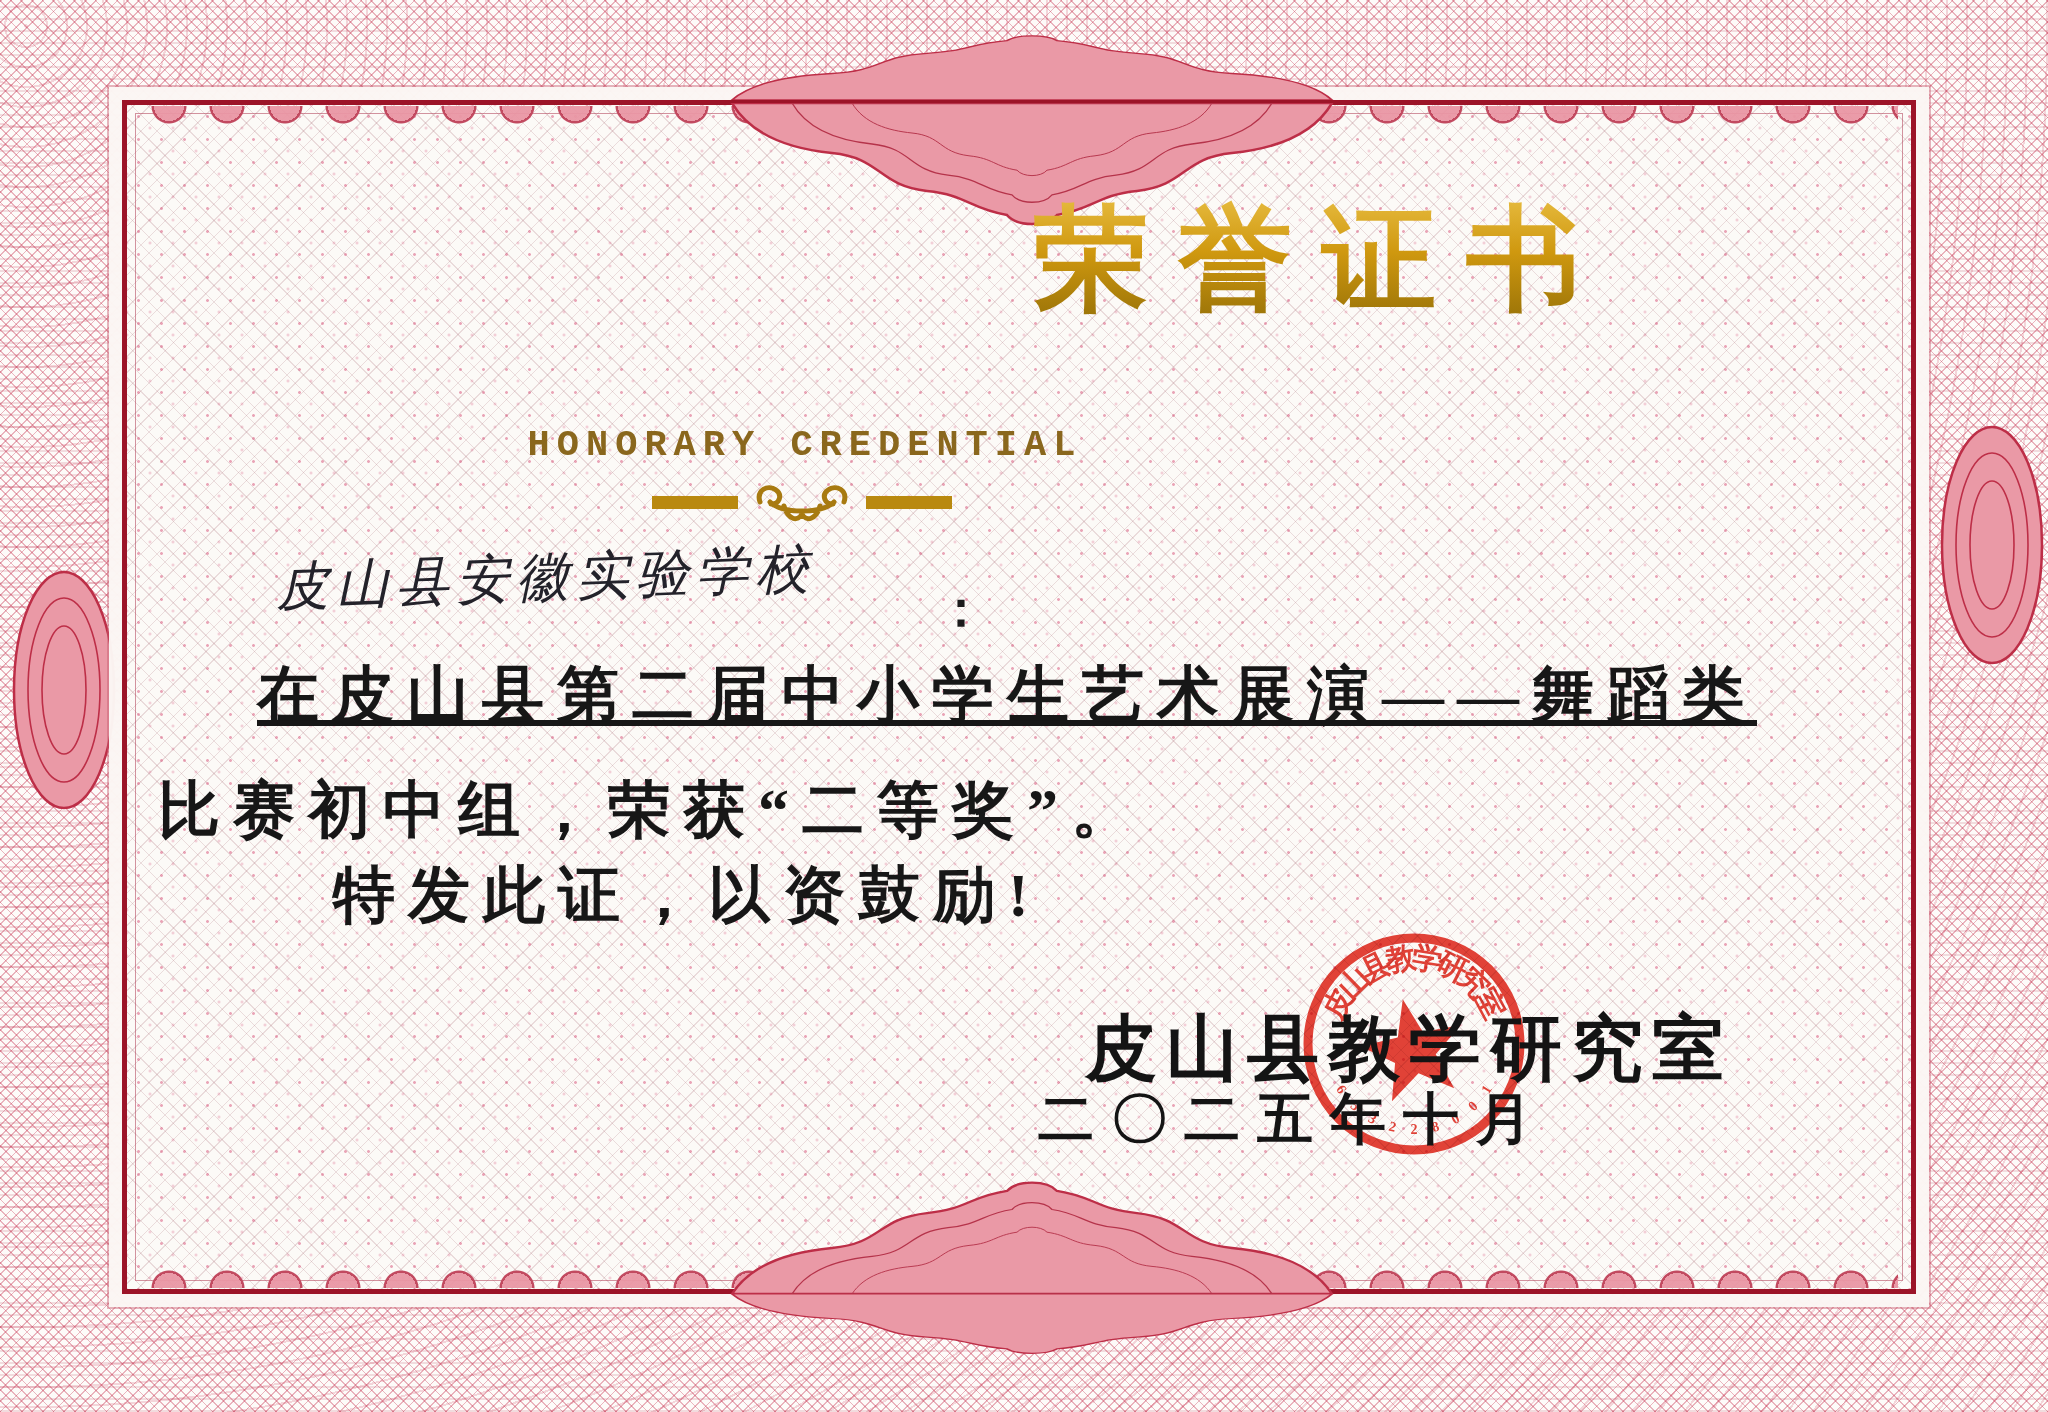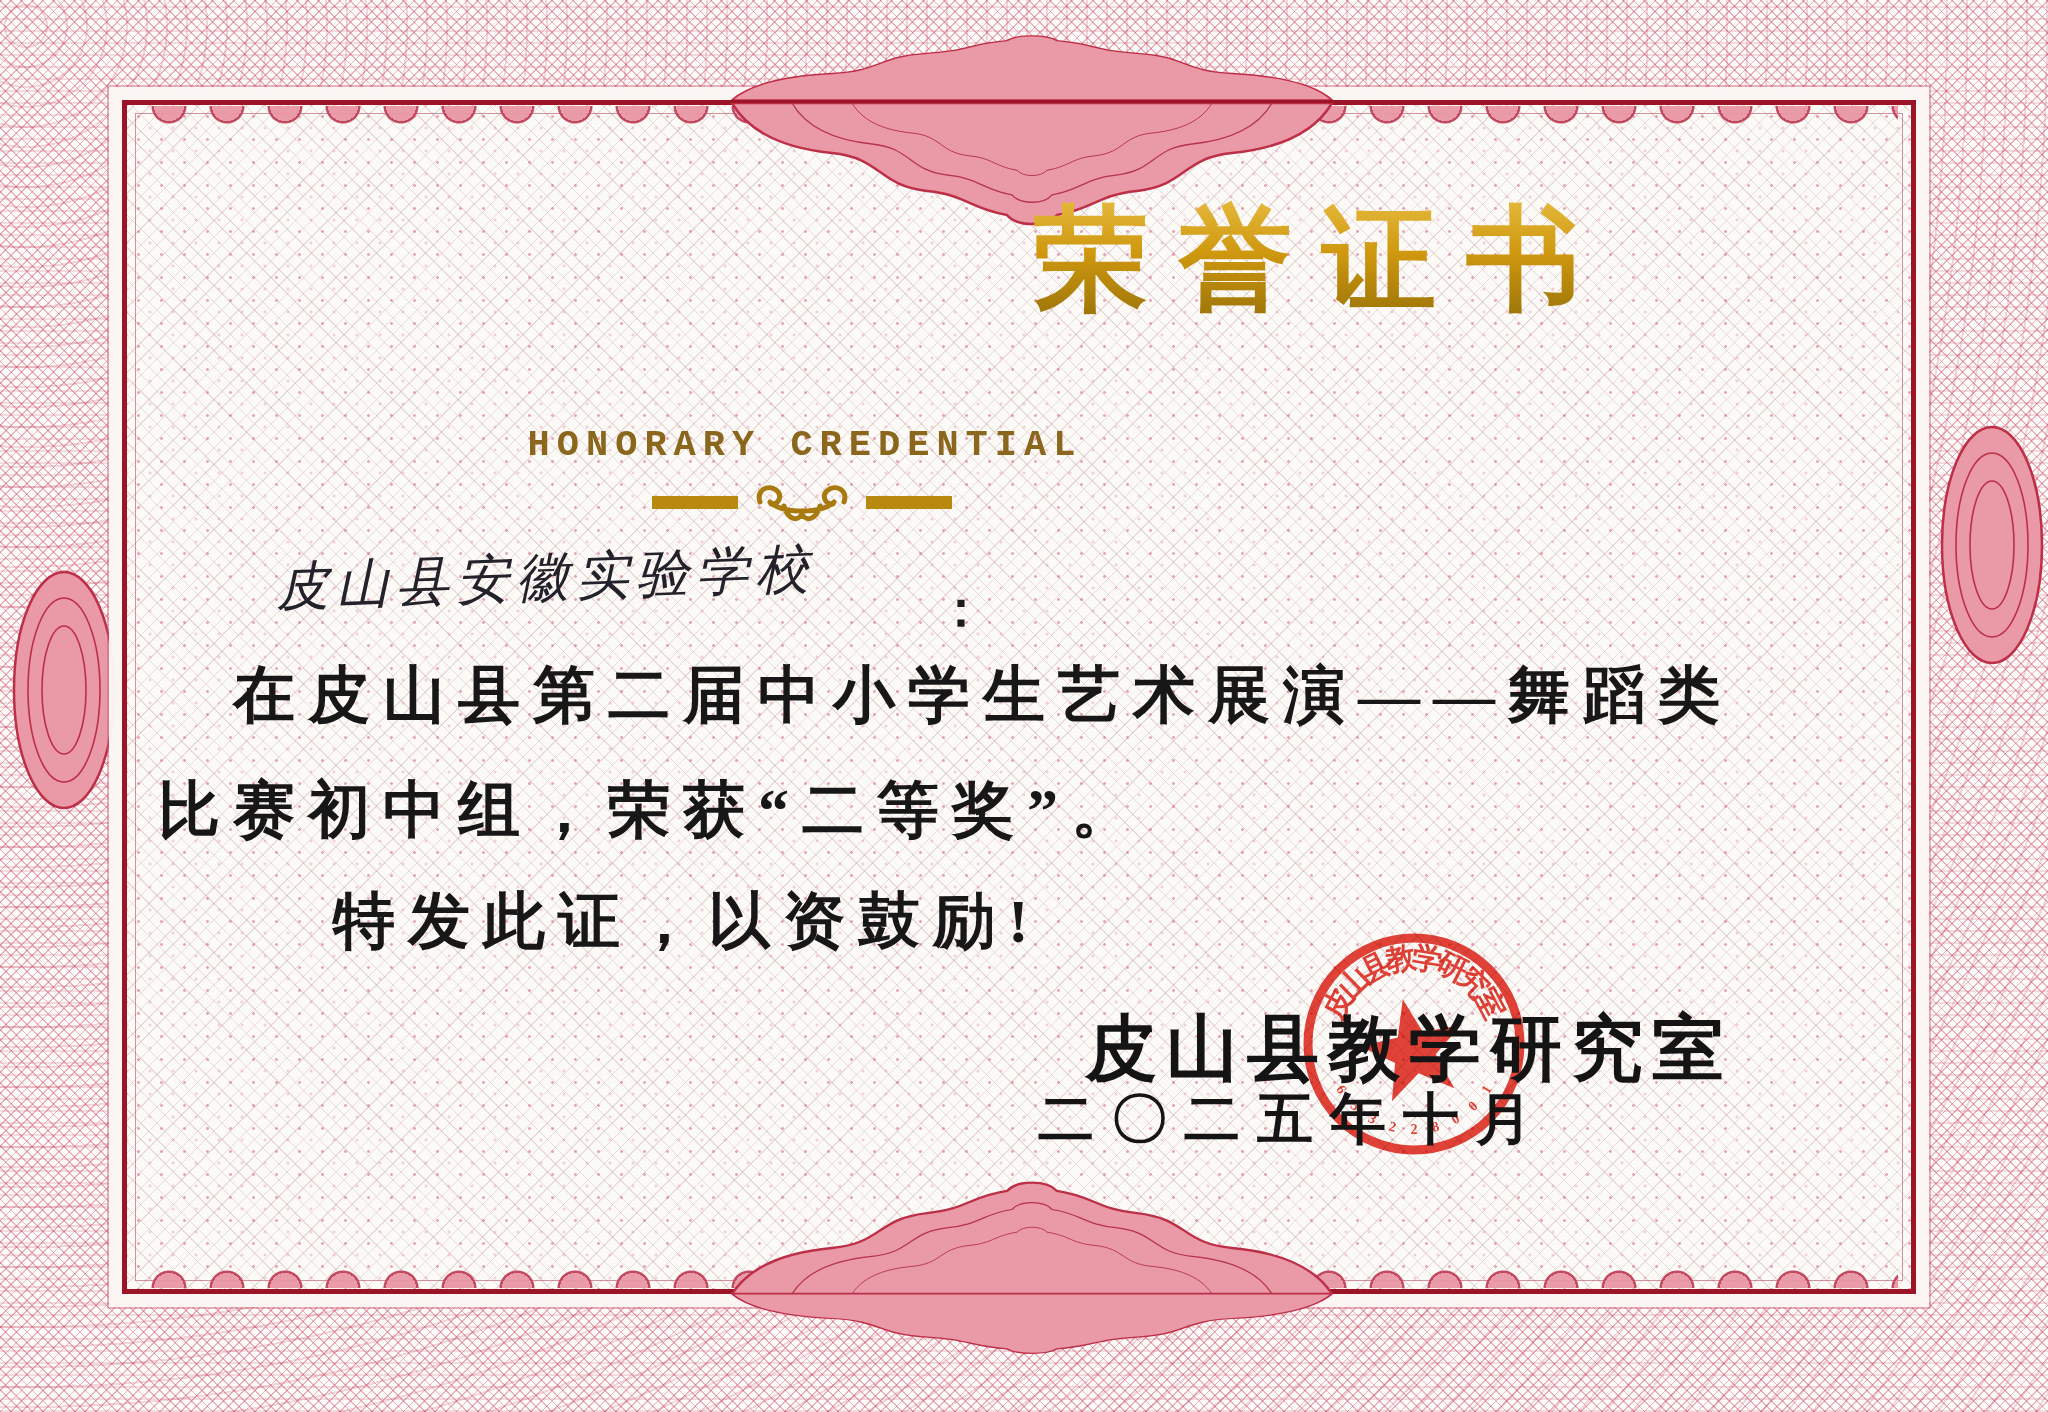--- a/index.html
+++ b/index.html
@@ -71,23 +71,23 @@
   }
   .flourish { position:absolute; left:652px; top:480px; z-index:5; }
 
   .recipient {
     left:276px; top:552px; font-size:53px; letter-spacing:7px; color:#23222a;
     font-style:italic; transform:rotate(-2deg); transform-origin:left center;
   }
   .recipient-colon { left:936px; top:576px; font-size:50px; font-weight:bold; color:#1c1c1c; }
 
   .body-line { font-size:62px; letter-spacing:13px; color:#171717; font-weight:600; }
-  .line1 { left:233px; top:653px; }
+  .line1 { left:257px; top:653px;text-decoration:underline; }
   .line2 { left:158px; top:752px;margin-top:16px; }
-  .line3 { left:333px; top:879px; }
+  .line3 { left:333px; top:853px; }
 
   .issuer { left:1085px; top:1001px; font-size:72px; letter-spacing:9px; color:#141414; font-weight:600; }
   .date   { left:1038px; top:1082px; font-size:56px; letter-spacing:17px; color:#141414; font-weight:600; }
 
   .seal { position:absolute; left:1282px; top:912px; z-index:4; opacity:0.93; mix-blend-mode:multiply; }
   .seal text { font-family:"Liberation Serif", serif; font-weight:bold; fill:#e2342a; }
 </style>
 </head>
 <body>
 

